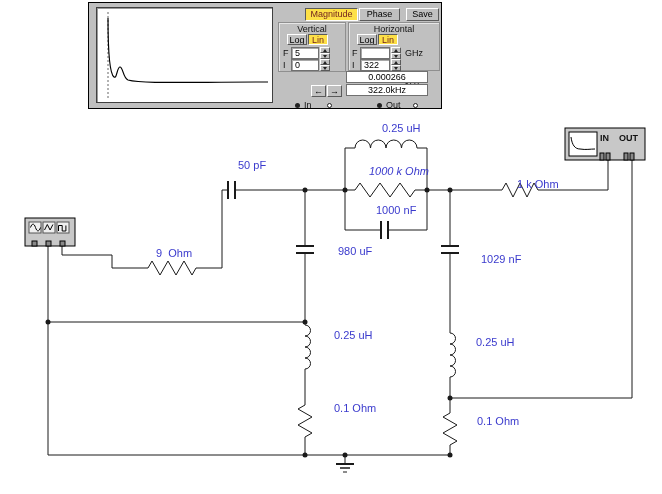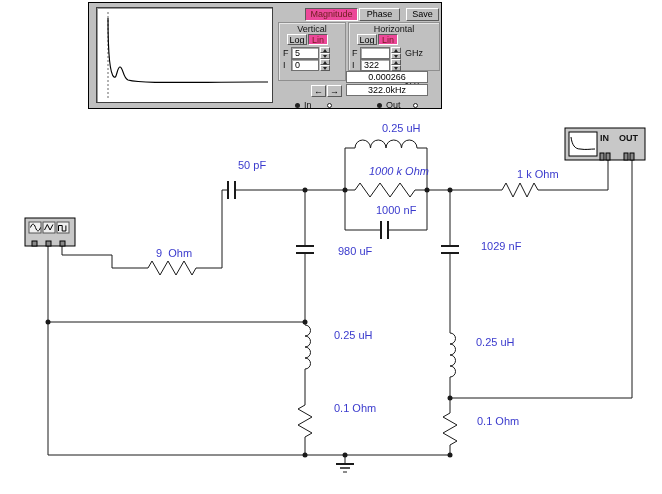--- a/index.html
+++ b/index.html
@@ -26,21 +26,21 @@
     box-shadow: inset 1px 1px 0 #9a9a9a;
   }
   .btn {
     background:#c0c0c0;
     border-top:1px solid #ffffff; border-left:1px solid #ffffff;
     border-right:1px solid #5a5a5a; border-bottom:1px solid #5a5a5a;
     font-size:9px; line-height:11px; text-align:center; color:#000;
     cursor:default; overflow:hidden; white-space:nowrap;
   }
   .btn.pressed {
-    background:#ec4899;
+    background:#fde047;
     border-top:1px solid #5a5a5a; border-left:1px solid #5a5a5a;
     border-right:1px solid #ffffff; border-bottom:1px solid #ffffff;
     color:#6e1e1e;
   }
   .group {
     border:1px solid #8f8f8f;
     box-shadow: inset 1px 1px 0 #e6e6e6;
   }
   .group-title {
     top:1px; left:0; width:100%;
@@ -89,21 +89,21 @@
     <svg width="175" height="94" viewBox="0 0 175 94">
       <line x1="11" y1="4" x2="11" y2="90" stroke="#666" stroke-width="1" stroke-dasharray="2,2"></line>
       <path d="M11,10 C11,45 13,66 17,69 C20,71 20,59 23,59 C26,59 26,70 31,72 C45,76 90,74 171,74" fill="none" stroke="#000" stroke-width="1.2"></path>
     </svg>
   </div>
 
   <div class="abs btn pressed" style="left:216px;top:5px;width:53px;height:13px;">Magnitude</div>
   <div class="abs btn" style="left:270px;top:5px;width:41px;height:13px;">Phase</div>
   <div class="abs btn" style="left:317px;top:5px;width:33px;height:13px;text-align:center;">Save</div>
 
-  <div class="abs group" style="left:189px;top:19px;width:68px;height:59px;">
+  <div class="abs group" style="left:189px;top:19px;width:68px;height:50px;">
     <div class="abs group-title">Vertical</div>
     <div class="abs btn" style="left:8px;top:11px;width:20px;height:11px;">Log</div>
     <div class="abs btn pressed" style="left:29px;top:11px;width:20px;height:11px;">Lin</div>
 
     <div class="abs tlabel" style="left:4px;top:25px;">F</div>
     <div class="abs field" style="left:12px;top:24px;width:28px;height:12px;">5</div>
     <div class="abs spinner" style="left:41px;top:24px;">
       <div class="sp up"></div>
       <div class="sp dn"></div>
     </div>
@@ -246,22 +246,22 @@
     <rect x="624" y="153" width="4" height="7" fill="#888" stroke="#000"></rect>
     <rect x="630" y="153" width="4" height="7" fill="#888" stroke="#000"></rect>
   </g>
 </svg>
 
 <span class="abs complabel" style="left:218px;top:159px;">50 pF</span>
 <span class="abs complabel" style="left:136px;top:247px;">9  Ohm</span>
 <span class="abs complabel" style="left:362px;top:122px;">0.25 uH</span>
 <span class="abs complabel" style="left:349px;top:165px;font-style:italic;">1000 k Ohm</span>
 <span class="abs complabel" style="left:356px;top:204px;">1000 nF</span>
-<span class="abs complabel" style="left:497px;top:168px;">1 k Ohm</span>
+<span class="abs complabel" style="left:497px;top:178px;">1 k Ohm</span>
 <span class="abs complabel" style="left:318px;top:245px;">980 uF</span>
-<span class="abs complabel" style="left:461px;top:240px;">1029 nF</span>
+<span class="abs complabel" style="left:461px;top:253px;">1029 nF</span>
 <span class="abs complabel" style="left:314px;top:329px;">0.25 uH</span>
 <span class="abs complabel" style="left:456px;top:336px;">0.25 uH</span>
 <span class="abs complabel" style="left:314px;top:402px;">0.1 Ohm</span>
 <span class="abs complabel" style="left:457px;top:415px;">0.1 Ohm</span>
 
 <span class="abs iolabel" style="left:600px;top:133px;">IN</span>
 <span class="abs iolabel" style="left:619px;top:133px;">OUT</span>
 
 </body></html>

